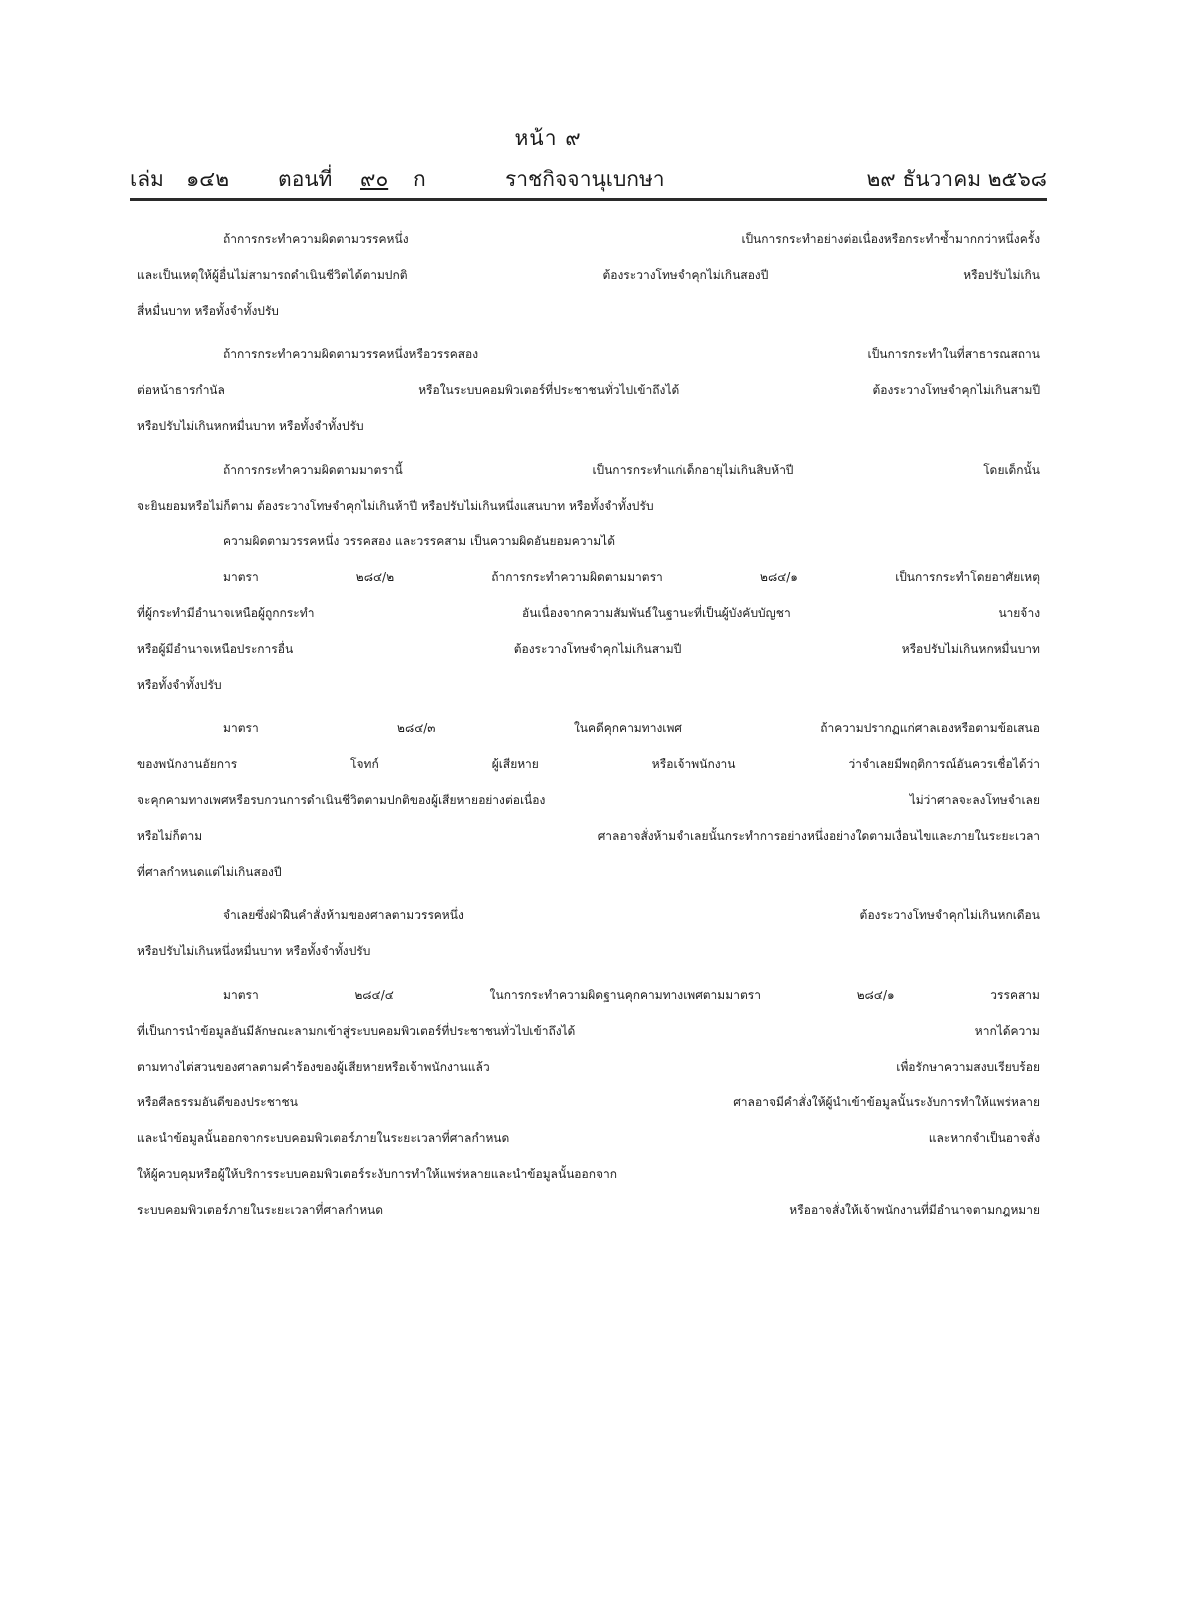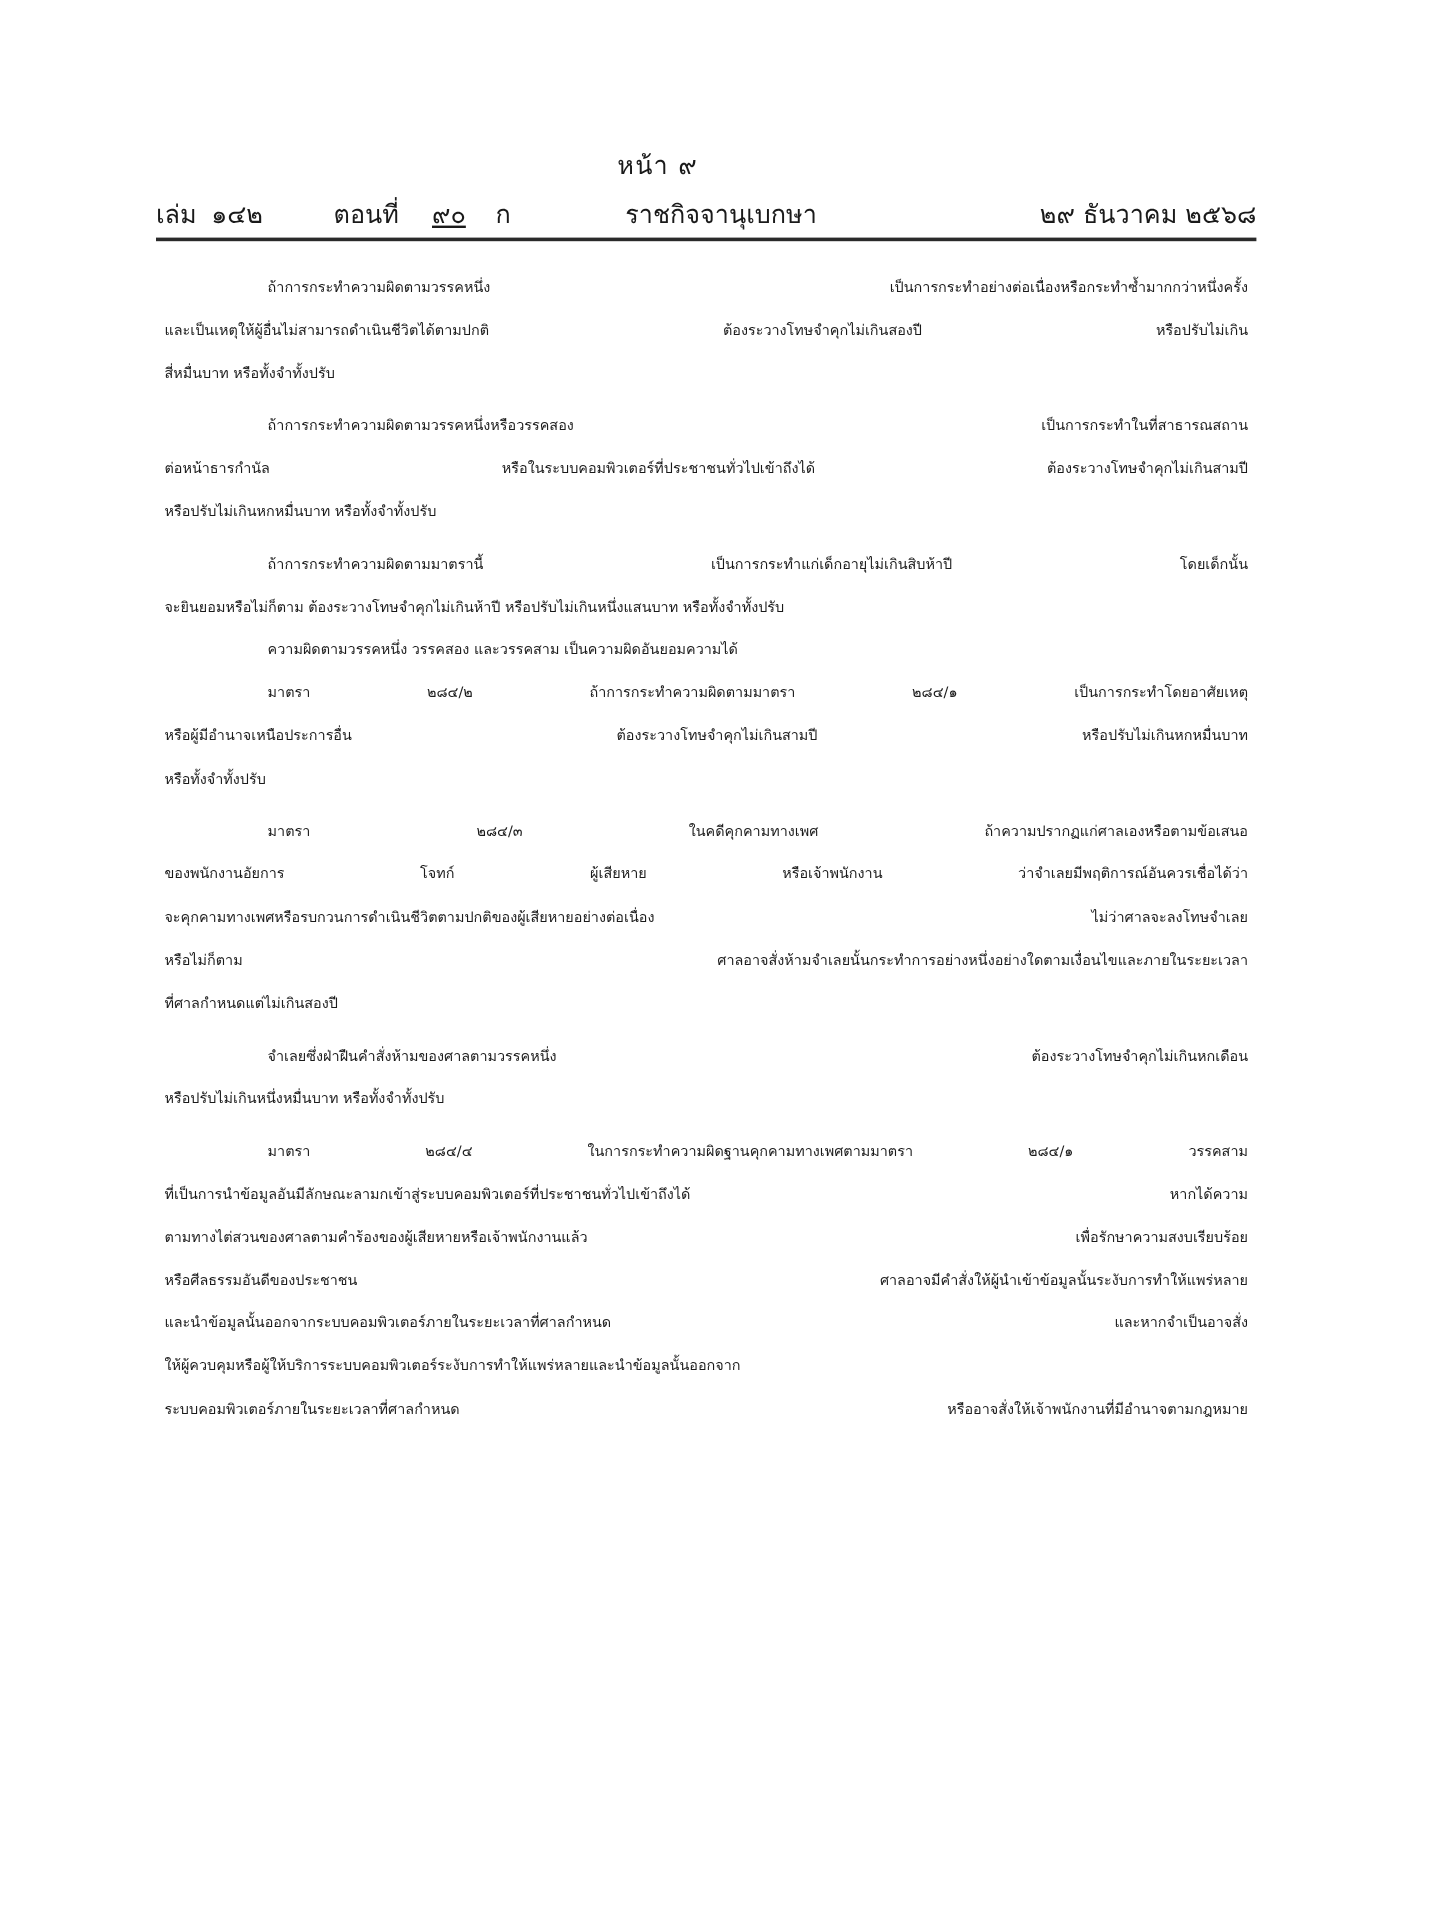--- a/index.html
+++ b/index.html
@@ -11,25 +11,25 @@
   .page-number {
     position: absolute; top: 121px; left: 0; width: 1096px; text-align: center;
     font-size: 21px; letter-spacing: 1px;
   }
   .header-row {
     position: absolute; top: 162px; left: 130px; width: 917px; height: 28px;
     font-size: 21px;
   }
   .header-row span { position: absolute; top: 0; white-space: nowrap; }
   .h-volume { left: 0; }
-  .h-volnum { left: 46px; font-family: Liberation Serif, serif; }
+  .h-volnum { left: 56px; font-family: Liberation Serif, serif; }
   .h-issue { left: 148px; }
   .h-issuenum { left: 230px; text-decoration: underline; }
   .h-section { left: 283px; }
-  .h-gazette { left: 391px; }
+  .h-gazette { left: 375px; }
   .h-date { right: 0; }
   .header-rule {
     position: absolute; top: 198px; left: 130px; width: 917px; height: 3px;
     background: #2a2a2a;
   }
   .body-text {
     position: absolute; top: 222px; left: 137px; width: 903px;
     font-size: 12px; line-height: 35.8px;
   }
   .para { margin: 0; text-align: justify; }
@@ -74,20 +74,21 @@
     <span class="line indent">ถ้าการกระทำความผิดตามมาตรานี้ เป็นการกระทำแก่เด็กอายุไม่เกินสิบห้าปี โดยเด็กนั้น</span>
     <span class="line last">จะยินยอมหรือไม่ก็ตาม ต้องระวางโทษจำคุกไม่เกินห้าปี หรือปรับไม่เกินหนึ่งแสนบาท หรือทั้งจำทั้งปรับ</span>
   </div>
 
   <div class="para">
     <span class="line indent last">ความผิดตามวรรคหนึ่ง วรรคสอง และวรรคสาม เป็นความผิดอันยอมความได้</span>
   </div>
 
   <div class="para">
     <span class="line indent">มาตรา ๒๘๔/๒ ถ้าการกระทำความผิดตามมาตรา ๒๘๔/๑ เป็นการกระทำโดยอาศัยเหตุ</span>
+    <span class="line">ที่ผู้กระทำมีอำนาจเหนือผู้ถูกกระทำ อันเนื่องจากความสัมพันธ์ในฐานะที่เป็นผู้บังคับบัญชา นายจ้าง</span>
     <span class="line">หรือผู้มีอำนาจเหนือประการอื่น ต้องระวางโทษจำคุกไม่เกินสามปี หรือปรับไม่เกินหกหมื่นบาท</span>
     <span class="line last">หรือทั้งจำทั้งปรับ</span>
   </div>
   <div class="gap"></div>
 
   <div class="para">
     <span class="line indent">มาตรา ๒๘๔/๓ ในคดีคุกคามทางเพศ ถ้าความปรากฏแก่ศาลเองหรือตามข้อเสนอ</span>
     <span class="line">ของพนักงานอัยการ โจทก์ ผู้เสียหาย หรือเจ้าพนักงาน ว่าจำเลยมีพฤติการณ์อันควรเชื่อได้ว่า</span>
     <span class="line">จะคุกคามทางเพศหรือรบกวนการดำเนินชีวิตตามปกติของผู้เสียหายอย่างต่อเนื่อง ไม่ว่าศาลจะลงโทษจำเลย</span>
     <span class="line">หรือไม่ก็ตาม ศาลอาจสั่งห้ามจำเลยนั้นกระทำการอย่างหนึ่งอย่างใดตามเงื่อนไขและภายในระยะเวลา</span>

